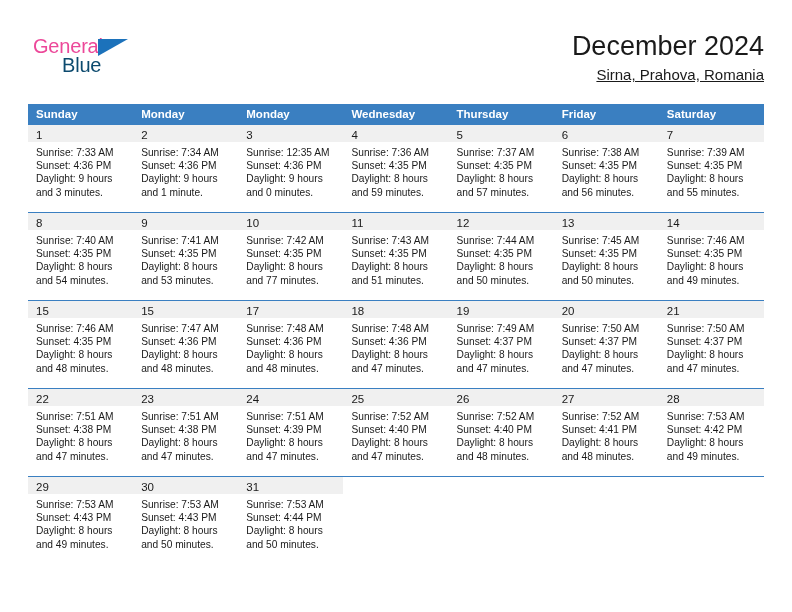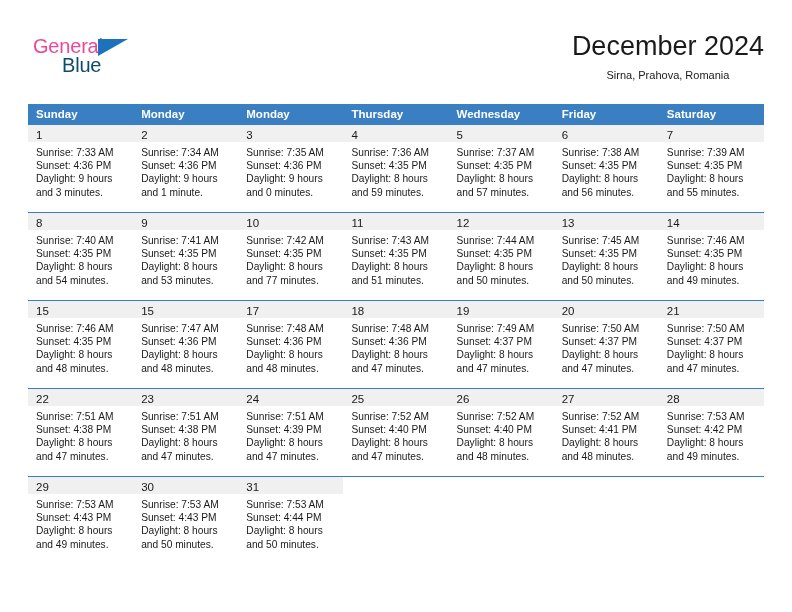--- a/index.html
+++ b/index.html
@@ -65,34 +65,35 @@
     width: 0;
     height: 0;
     border-left: 30px solid #1c72bb;
     border-bottom: 17px solid transparent;
   }
 
   .titles {
     position: absolute;
     right: 0;
     top: 0;
-    text-align: center;
+    text-align: right;
   }
   .month-title {
     font-size: 27px;
     color: #1a1a1a;
     line-height: 32px;
     white-space: nowrap;
   }
   .location {
-    font-size: 11px;
+    font-size: 15px;
     color: #1a1a1a;
     line-height: 20px;
     margin-top: 3px;
     white-space: nowrap;
+    text-decoration: underline;
   }
 
   
   .calendar {
     position: absolute;
     left: 28px;
     top: 104px;
     width: 736px;
   }
 
@@ -176,22 +177,22 @@
     </div>
 
   </div>
 
   <div class="calendar">
 
     <div class="weekday-row">
       <div class="weekday">Sunday</div>
       <div class="weekday">Monday</div>
       <div class="weekday">Monday</div>
+      <div class="weekday">Wednesday</div>
       <div class="weekday">Thursday</div>
-      <div class="weekday">Wednesday</div>
       <div class="weekday">Friday</div>
       <div class="weekday">Saturday</div>
     </div>
 
     <div id="weeks-container">
         <div class="week-row first">
           <div class="day-cell">
             <div class="day-number-band"><span class="day-number">1</span></div>
             <div class="day-info">
               <div class="info-line">Sunrise: 7:33 AM</div>
@@ -205,21 +206,21 @@
             <div class="day-info">
               <div class="info-line">Sunrise: 7:34 AM</div>
               <div class="info-line">Sunset: 4:36 PM</div>
               <div class="info-line">Daylight: 9 hours</div>
               <div class="info-line">and 1 minute.</div>
             </div>
           </div>
           <div class="day-cell">
             <div class="day-number-band"><span class="day-number">3</span></div>
             <div class="day-info">
-              <div class="info-line">Sunrise: 7:35 AM</div>
+              <div class="info-line">Sunrise: 12:35 AM</div>
               <div class="info-line">Sunset: 4:36 PM</div>
               <div class="info-line">Daylight: 9 hours</div>
               <div class="info-line">and 0 minutes.</div>
             </div>
           </div>
           <div class="day-cell">
             <div class="day-number-band"><span class="day-number">4</span></div>
             <div class="day-info">
               <div class="info-line">Sunrise: 7:36 AM</div>
               <div class="info-line">Sunset: 4:35 PM</div>

